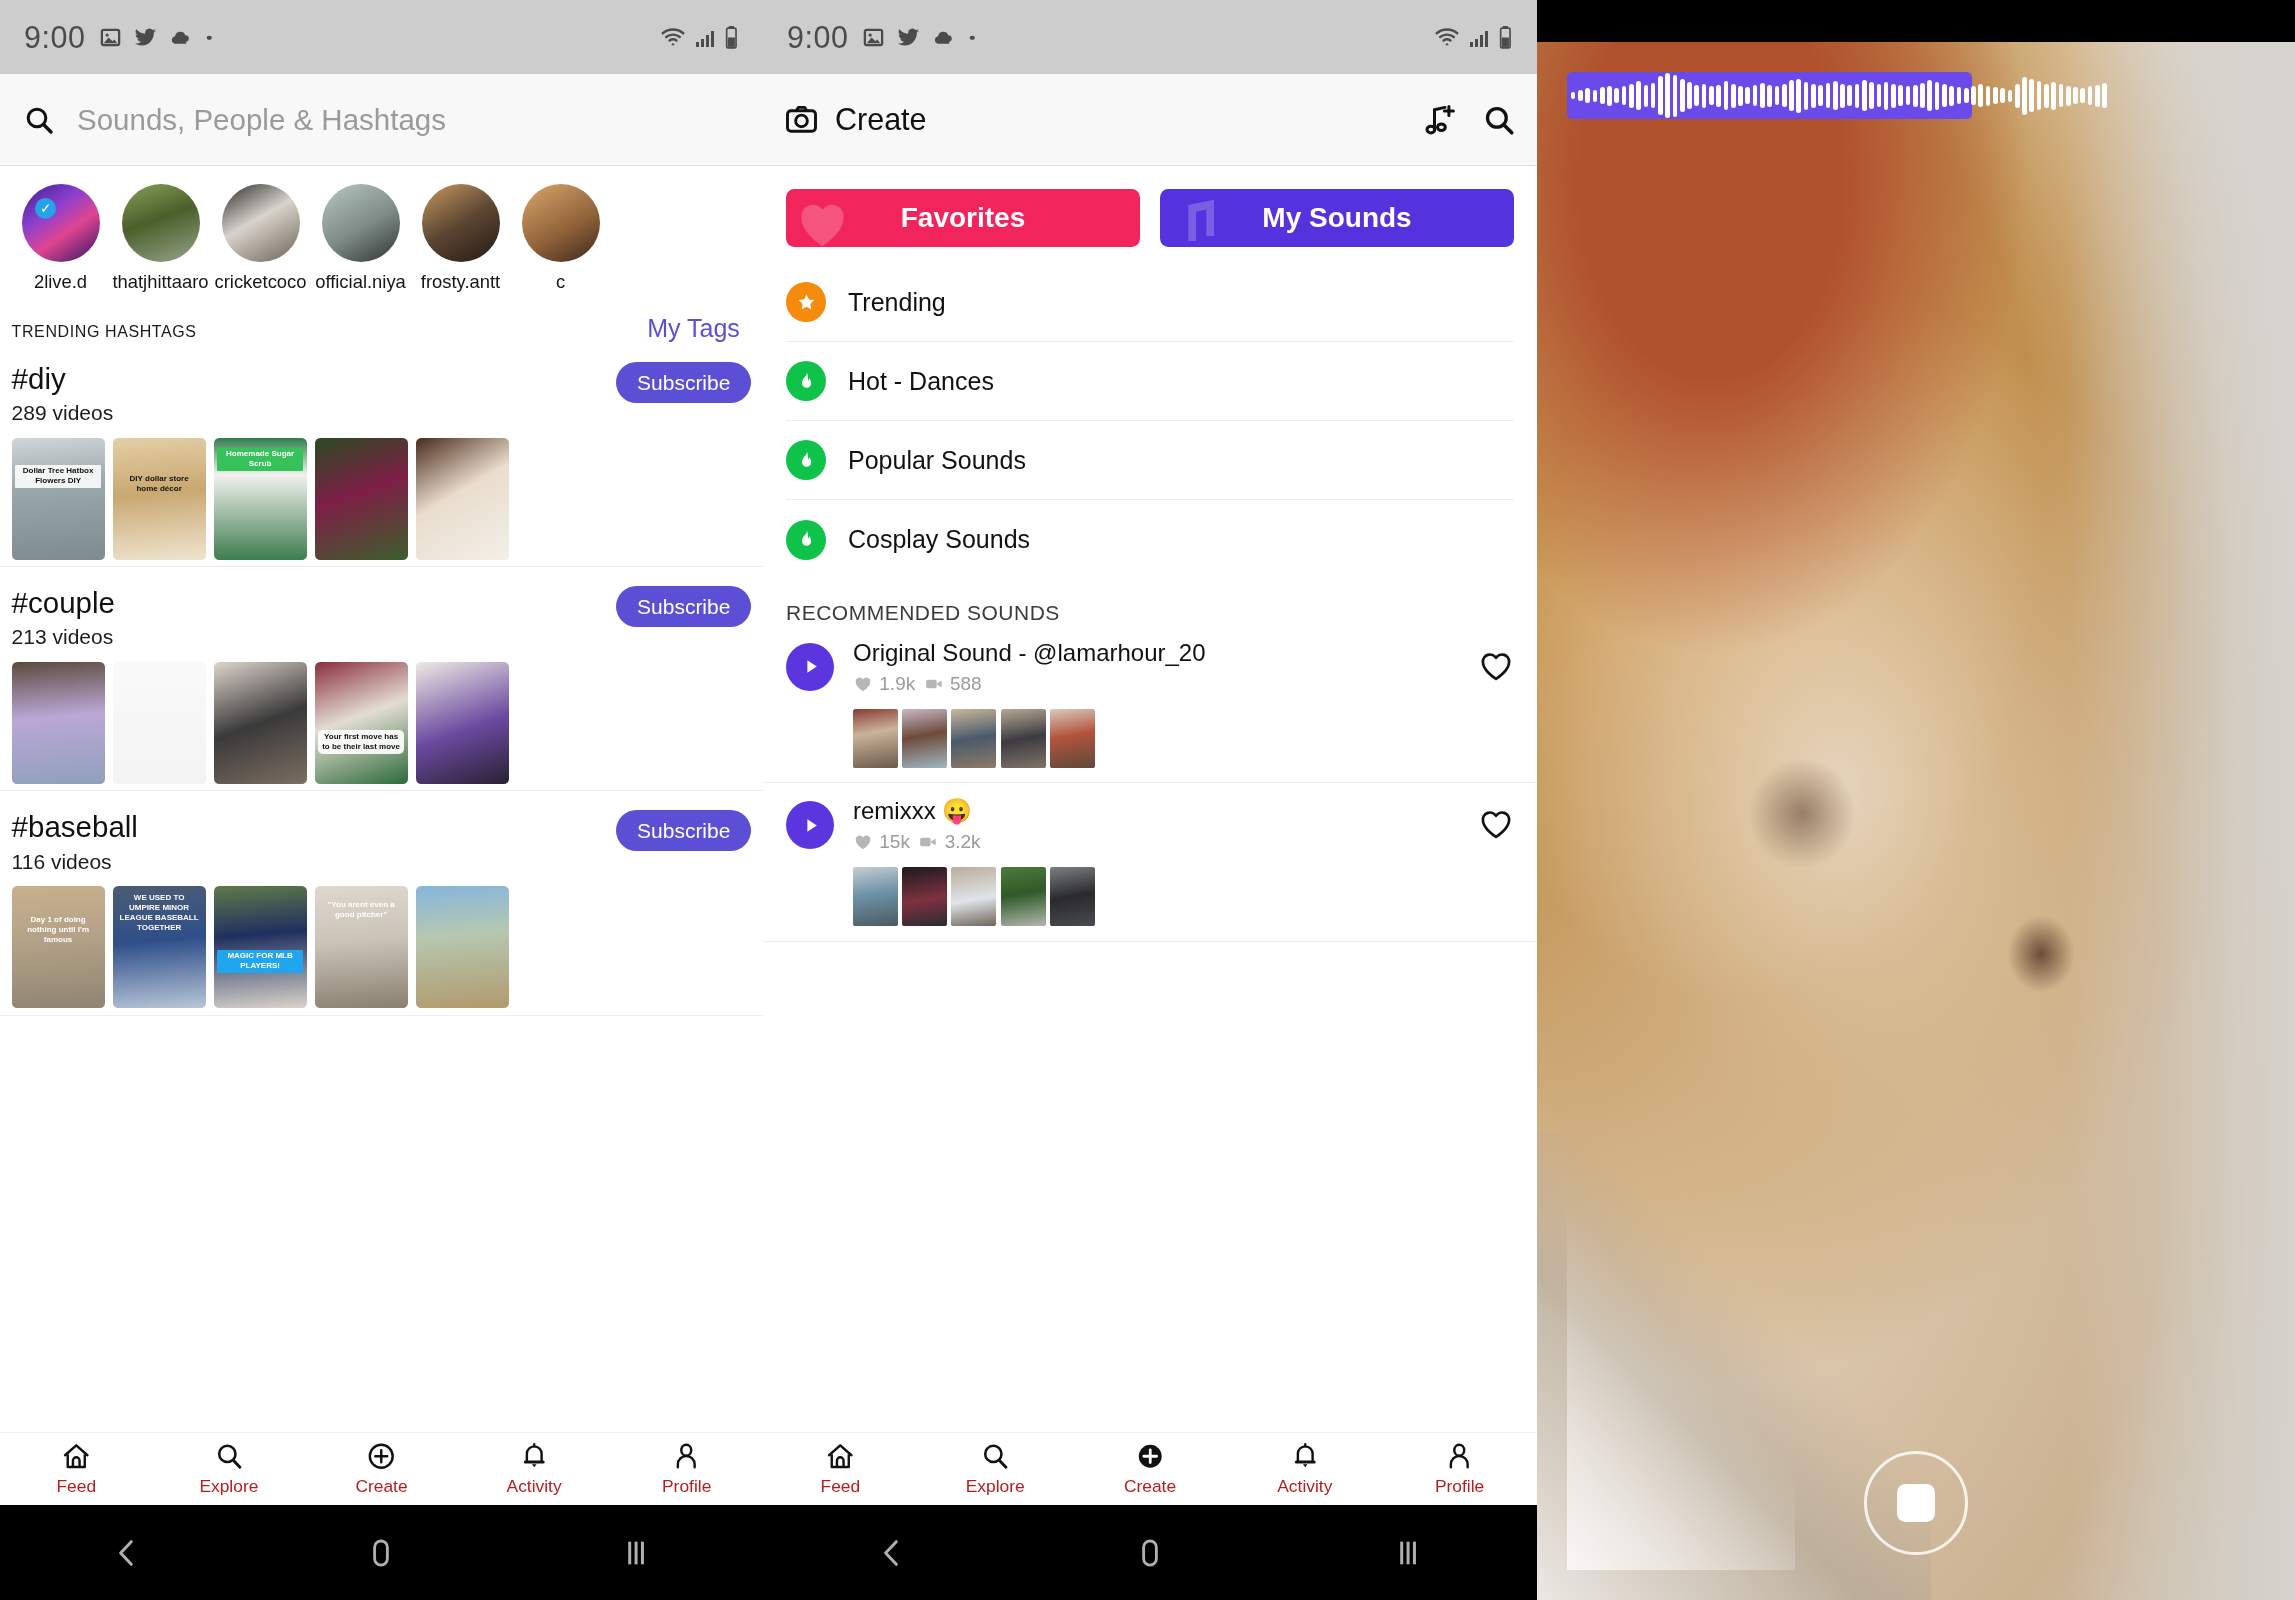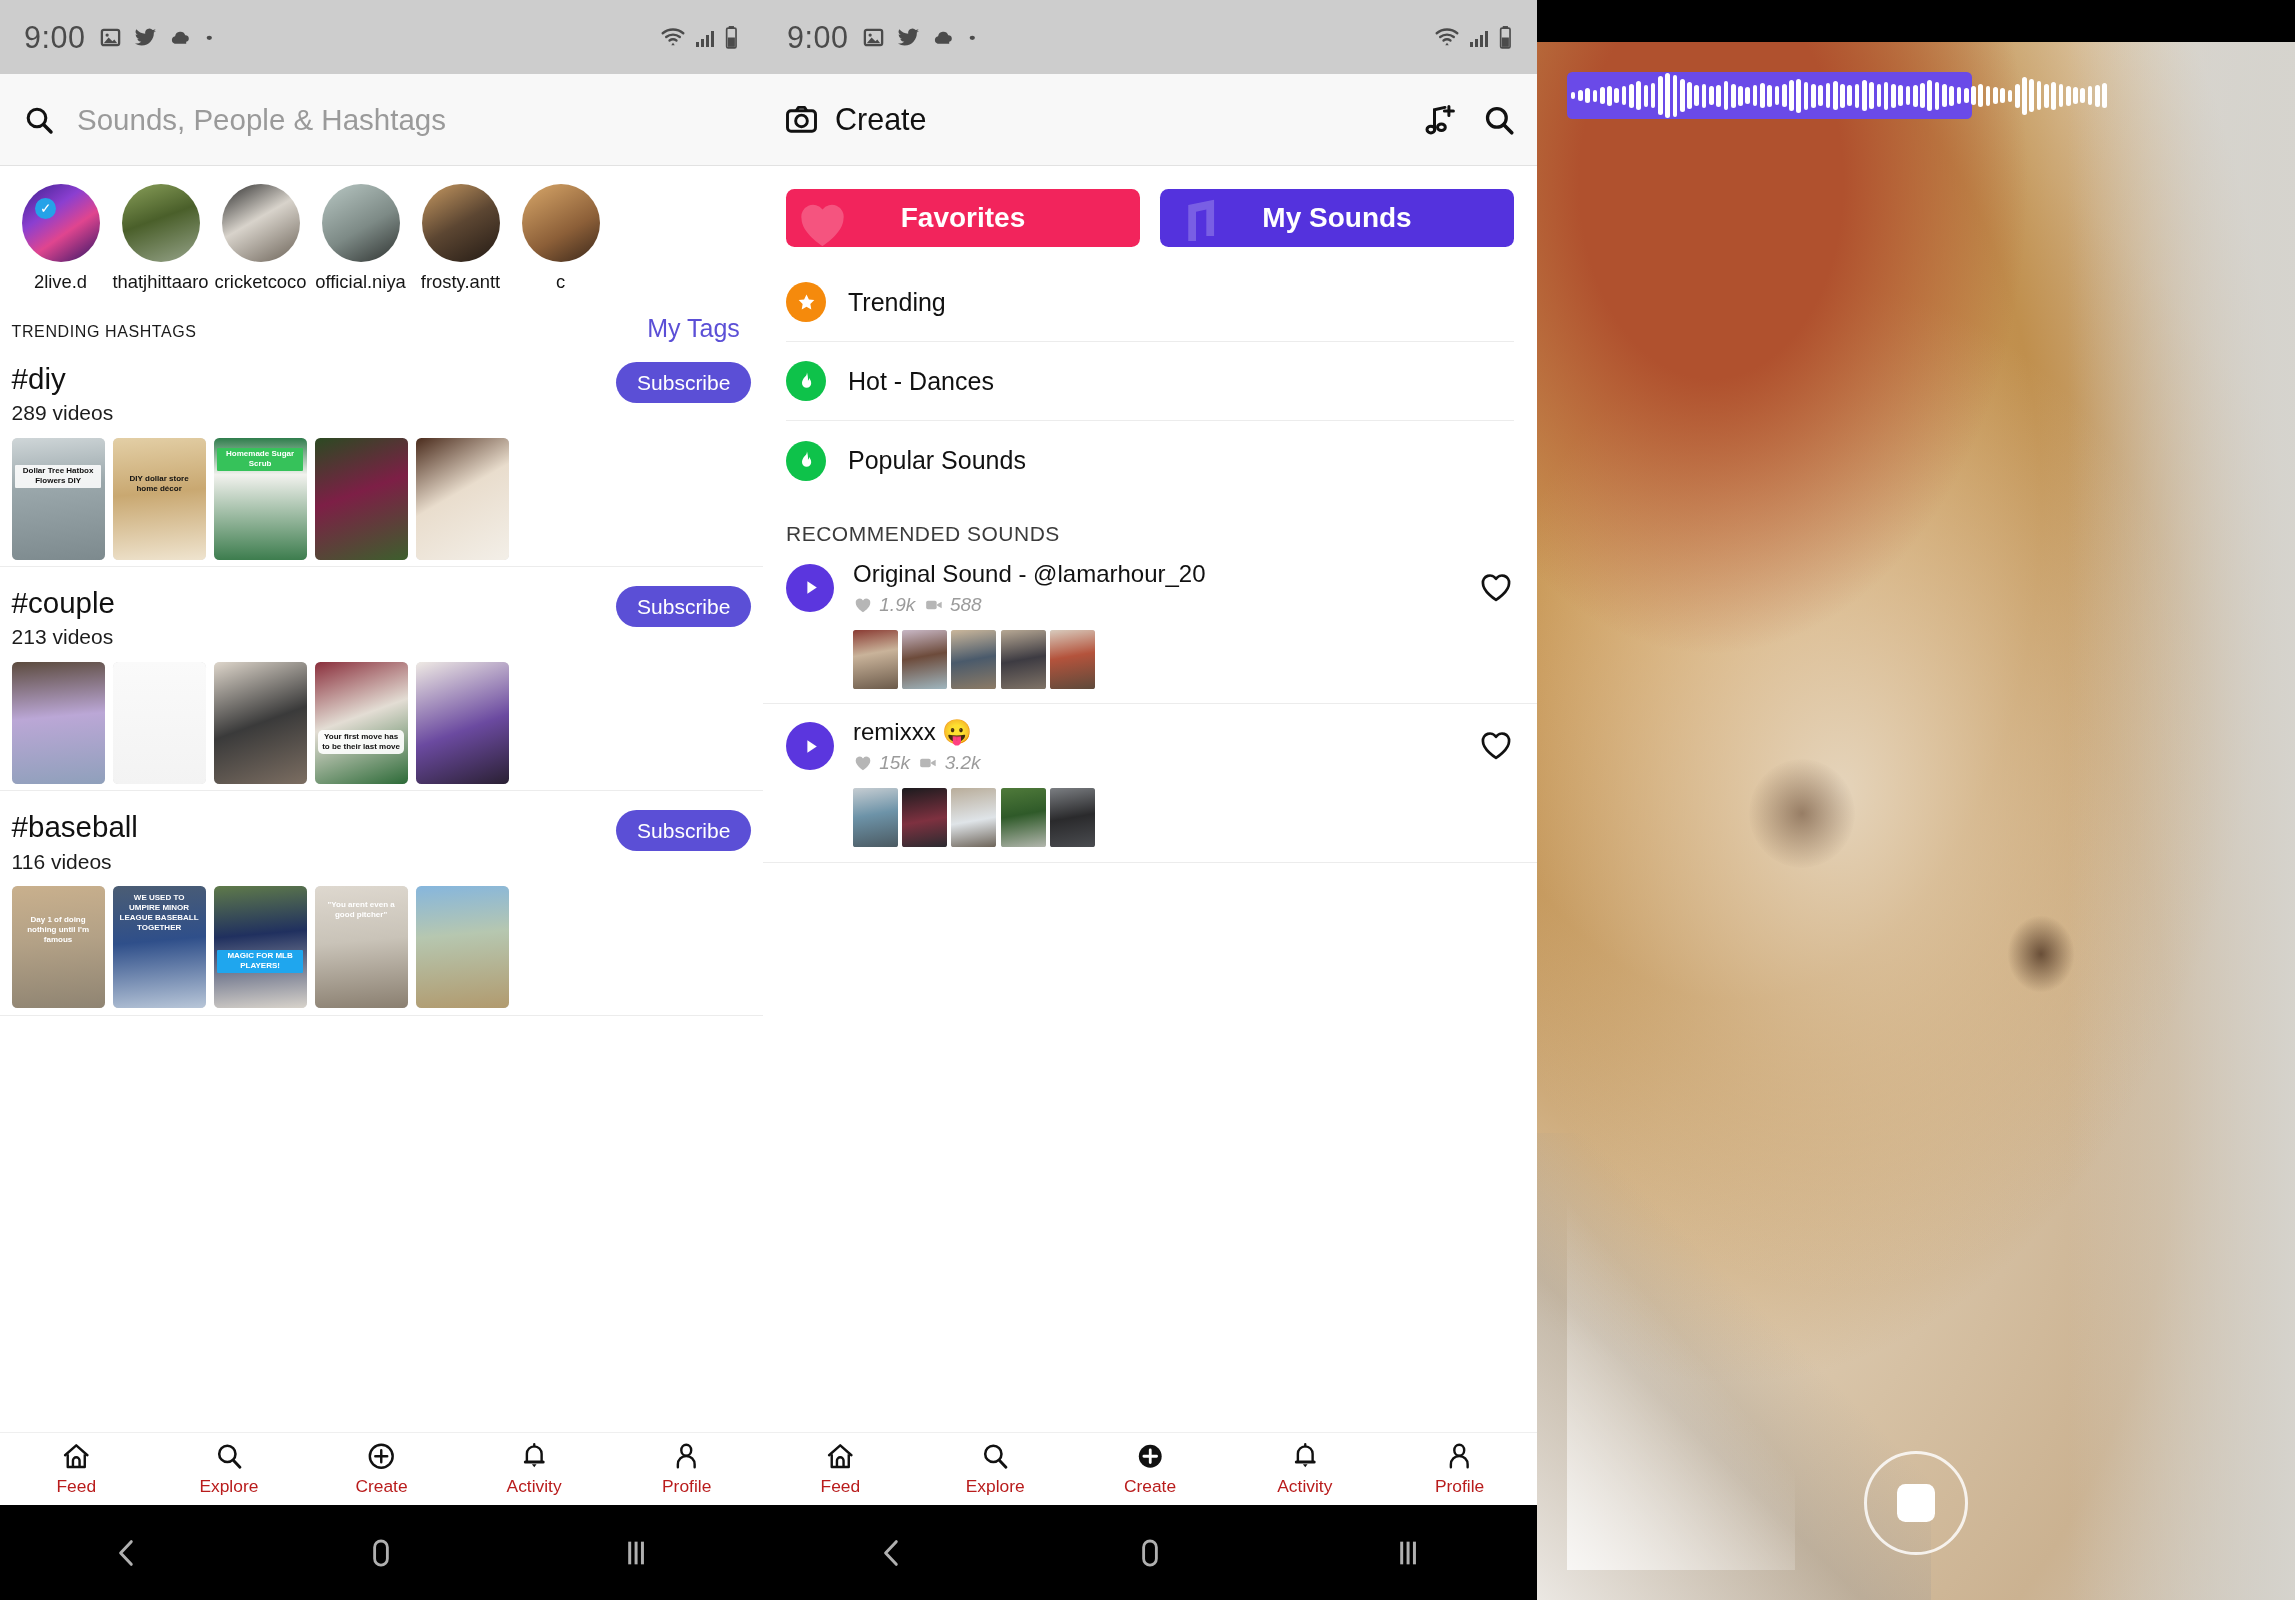--- a/index.html
+++ b/index.html
@@ -120,21 +120,21 @@
 
   .rec-head { font-size: 21px; color: #3b3b3b; letter-spacing: 0.5px; padding: 22px 23px 0 23px; }
   .sound-item { padding: 13.7px 23px 0 23px; border-bottom: 1.6px solid #ececec; }
   .sound-top { display: flex; align-items: center; }
   .playbtn {
     width: 48px; height: 48px; border-radius: 50%; background: #5b36de; flex-shrink: 0;
     display: flex; align-items: center; justify-content: center;
   }
   .sound-meta { margin-left: 19px; }
   .sound-name { font-size: 24px; color: #111; display: flex; align-items: center; gap: 6.3px; }
-  .sound-stats { display: flex; align-items: center; gap: 8.4px; margin-top: 6.3px; color: #9b9b9b; font-size: 19px; font-style: italic; }
+  .sound-stats { display: flex; align-items: center; gap: 8.4px; margin-top: 6.3px; color: #9b9b9b; font-size: 19px; }
   .stat { display: flex; align-items: center; gap: 6.3px; }
   .heart-btn { margin-left: auto; }
   .sound-thumbs { display: flex; gap: 4.2px; padding: 13.7px 0 14.7px 67px; }
   .sound-thumbs .thumb { width: 45px; height: 59px; border-radius: 2.6px; }
 
   
   #phone-camera { background: #000; }
   .cam-video {
     position: absolute; left: 0; top: 42px; right: 0; bottom: 0;
     overflow: hidden;
@@ -512,20 +512,28 @@
           </span>
                    <span class="cat-label">Hot - Dances</span>
         </div>
         <div class="cat-item">
           <span class="cat-badge" style="background:#0ec24a">
             <svg width="25" height="25" viewBox="0 0 24 24">
               <path d="M12.4 3.2c.3 3-2 4.3-3.2 6-1.3 1.8-1.5 3.5-1.5 4.4a4.4 4.4 0 0 0 8.8 0c0-2-1.1-3.6-2.1-4.9.2 1.4-.4 2.3-1 2.6.3-2.9-.4-6-1-8.1z" fill="#fff"></path>
             </svg>
           </span>
                    <span class="cat-label">Popular Sounds</span>
+        </div>
+        <div class="cat-item">
+          <span class="cat-badge" style="background:#0ec24a">
+            <svg width="25" height="25" viewBox="0 0 24 24">
+              <path d="M12.4 3.2c.3 3-2 4.3-3.2 6-1.3 1.8-1.5 3.5-1.5 4.4a4.4 4.4 0 0 0 8.8 0c0-2-1.1-3.6-2.1-4.9.2 1.4-.4 2.3-1 2.6.3-2.9-.4-6-1-8.1z" fill="#fff"></path>
+            </svg>
+          </span>
+                   <span class="cat-label">Cosplay Sounds</span>
         </div>
       </div>
 
     <div class="rec-head">RECOMMENDED SOUNDS</div>
     <div id="sound-list">
         <div class="sound-item">
           <div class="sound-top">
          <span class="playbtn">
               <svg width="27" height="27" viewBox="0 0 24 24">
                 <path d="M9.2 6.4l8.4 5.6-8.4 5.6z" fill="#fff"></path>

